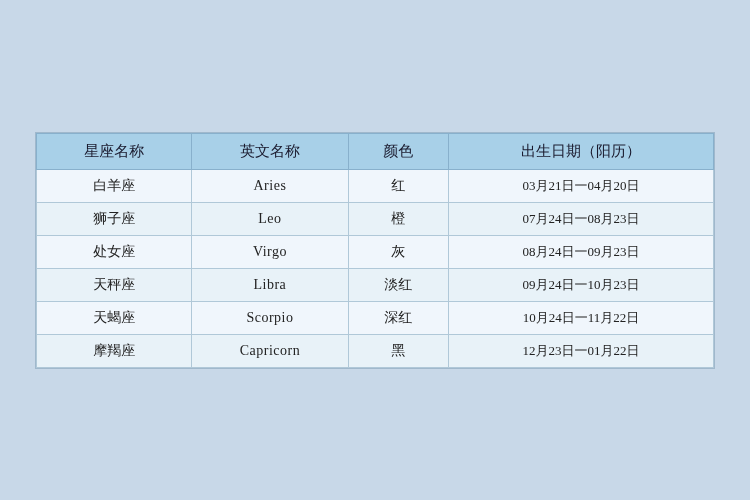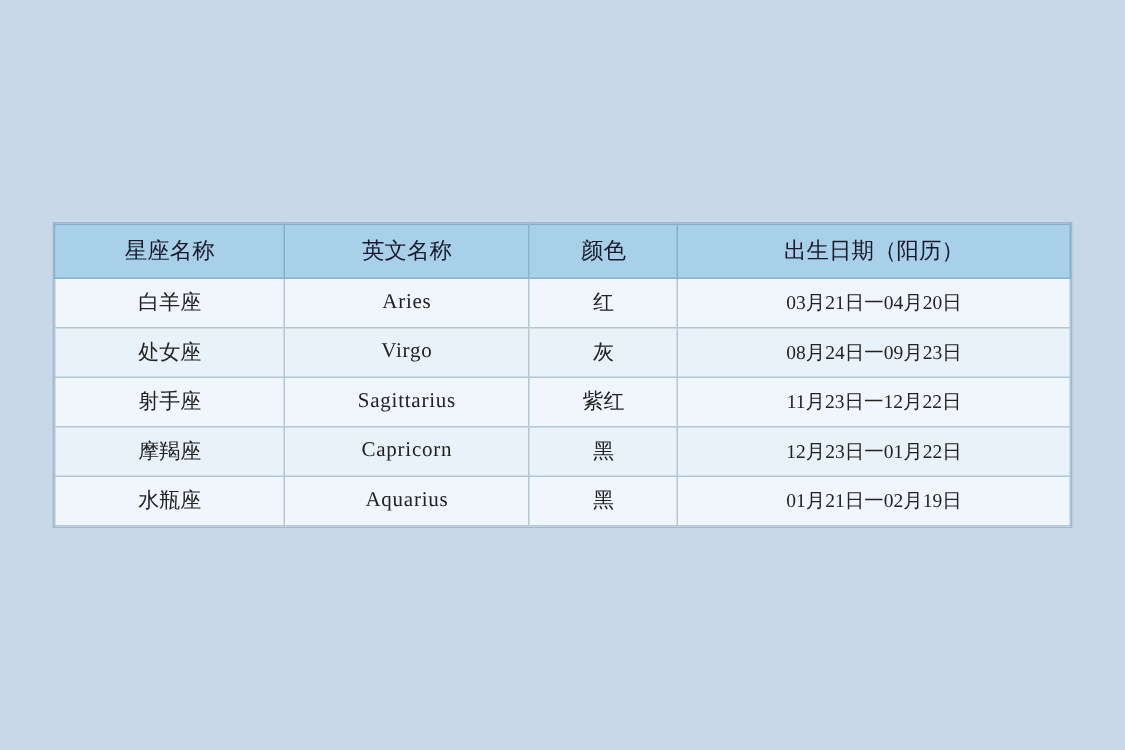--- a/index.html
+++ b/index.html
@@ -85,38 +85,44 @@
       </tr>
     </thead>
     <tbody id="table-body">
     <tr>
           <td class="zh-name">白羊座</td>
           <td class="en-name">Aries</td>
           <td class="color-col">红</td>
           <td class="date-col">03月21日一04月20日</td>
         </tr>
         <tr>
+          <td class="zh-name">狮子座</td>
+          <td class="en-name">Leo</td>
+          <td class="color-col">橙</td>
+          <td class="date-col">07月24日一08月23日</td>
+        </tr>
+        <tr>
           <td class="zh-name">处女座</td>
           <td class="en-name">Virgo</td>
           <td class="color-col">灰</td>
           <td class="date-col">08月24日一09月23日</td>
         </tr>
         <tr>
-          <td class="zh-name">射手座</td>
-          <td class="en-name">Sagittarius</td>
-          <td class="color-col">紫红</td>
-          <td class="date-col">11月23日一12月22日</td>
+          <td class="zh-name">天秤座</td>
+          <td class="en-name">Libra</td>
+          <td class="color-col">淡红</td>
+          <td class="date-col">09月24日一10月23日</td>
+        </tr>
+        <tr>
+          <td class="zh-name">天蝎座</td>
+          <td class="en-name">Scorpio</td>
+          <td class="color-col">深红</td>
+          <td class="date-col">10月24日一11月22日</td>
         </tr>
         <tr>
           <td class="zh-name">摩羯座</td>
           <td class="en-name">Capricorn</td>
           <td class="color-col">黑</td>
           <td class="date-col">12月23日一01月22日</td>
         </tr>
-        <tr>
-          <td class="zh-name">水瓶座</td>
-          <td class="en-name">Aquarius</td>
-          <td class="color-col">黑</td>
-          <td class="date-col">01月21日一02月19日</td>
-        </tr>
       </tbody>
   </table>
 </div>
 
 </body></html>

